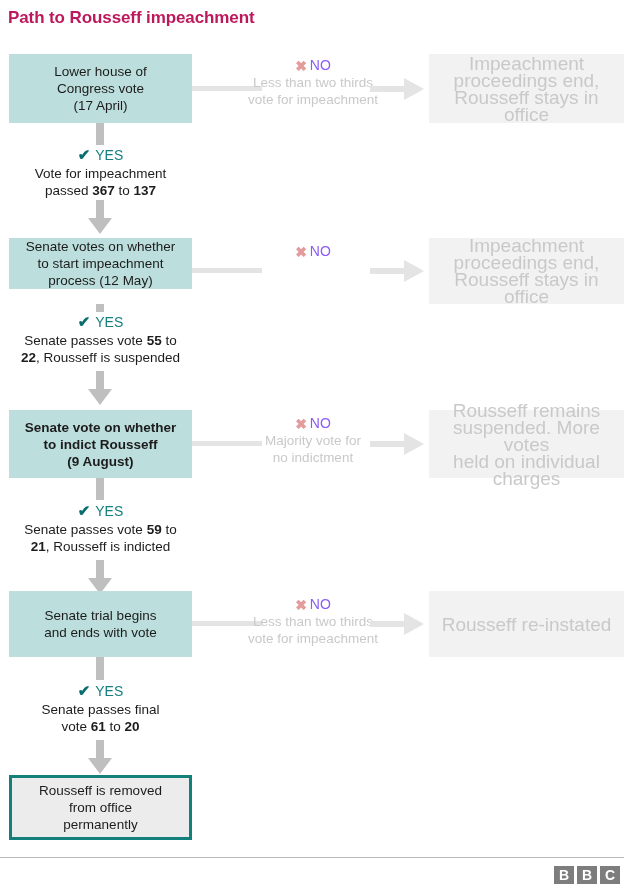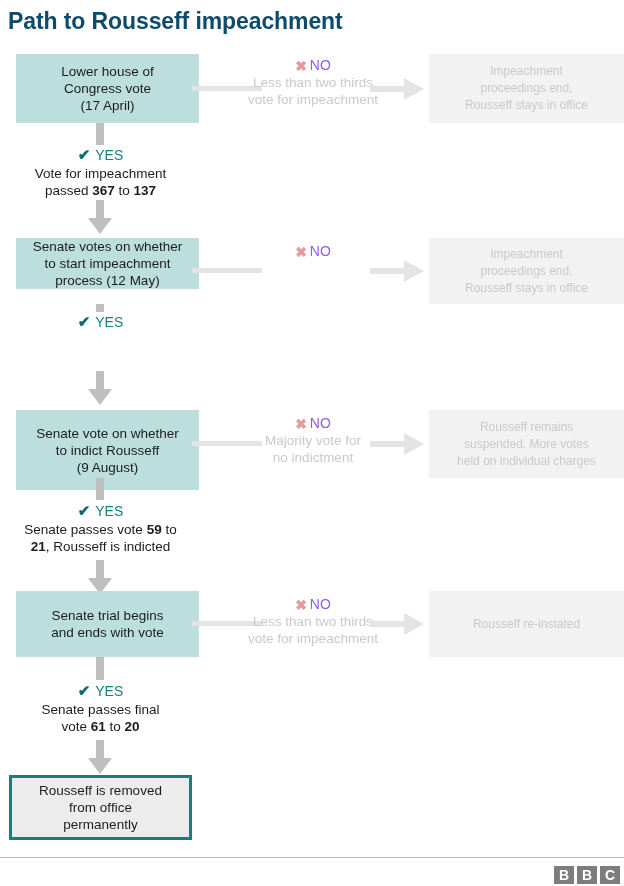--- a/index.html
+++ b/index.html
@@ -14,30 +14,30 @@
     font-family: "Liberation Sans", sans-serif;
     overflow: hidden;
     color: #222222;
   }
 
   
   .title {
     position: absolute;
     left: 8px;
     top: 8px;
-    font-size: 23px;
+    font-size: 17px;
     font-weight: bold;
-    color: #0c4a6e;
+    color: #be185d;
     letter-spacing: -0.1px;
   }
 
   
   .decision-box {
     position: absolute;
-    left: 16px;
+    left: 9px;
     width: 183px;
     box-sizing: border-box;
     background: #bcdedd;
     display: flex;
     align-items: center;
     justify-content: center;
     text-align: center;
     font-size: 13.5px;
     line-height: 17px;
     color: #1c1c1c;
@@ -48,21 +48,21 @@
   .outcome-box {
     position: absolute;
     left: 429px;
     width: 195px;
     box-sizing: border-box;
     background: #f2f2f2;
     display: flex;
     align-items: center;
     justify-content: center;
     text-align: center;
-    font-size: 12px;
+    font-size: 19px;
     line-height: 17px;
     color: #c9c9c9;
     padding: 4px 8px;
   }
 
   
   .stub-line {
     position: absolute;
     left: 192px;
     width: 70px;
@@ -278,27 +278,28 @@
   <div class="head"></div>
 </div>
 <div class="outcome-box" style="top:238px;height:66px;">
   <span>
     Impeachment<br>proceedings end,<br>Rousseff stays in office
   </span>
 </div>
 <div class="connector" style="left:96px;top:304px;height:8px;"></div>
 <div class="yes-block" style="top:313px;">
   <span class="yes-head"><span class="check-icon">✔</span><span class="yes-word">YES</span></span>
+  <span class="yes-sub">Senate passes vote <b>55</b> to<br><b>22</b>, Rousseff is suspended</span>
 </div>
 <div class="arrow-down" style="left:88px;top:371px;">
   <div class="shaft"></div>
   <div class="head"></div>
 </div>
 
-<div class="decision-box" style="top:410px;height:80px;">
+<div class="decision-box" style="top:410px;height:68px;font-weight:bold;">
   <span>
     Senate vote on whether<br>to indict Rousseff<br>(9 August)
   </span>
 </div>
 <div class="stub-line" style="top:441px;"></div>
 <div class="no-block" style="top:415px;">
   <span class="no-head"><span class="x-icon">✖</span><span class="no-word">NO</span></span>
   <span class="no-sub">Majority vote for<br>no indictment</span>
 </div>
 <div class="arrow-right" style="left:370px;top:433px;">

